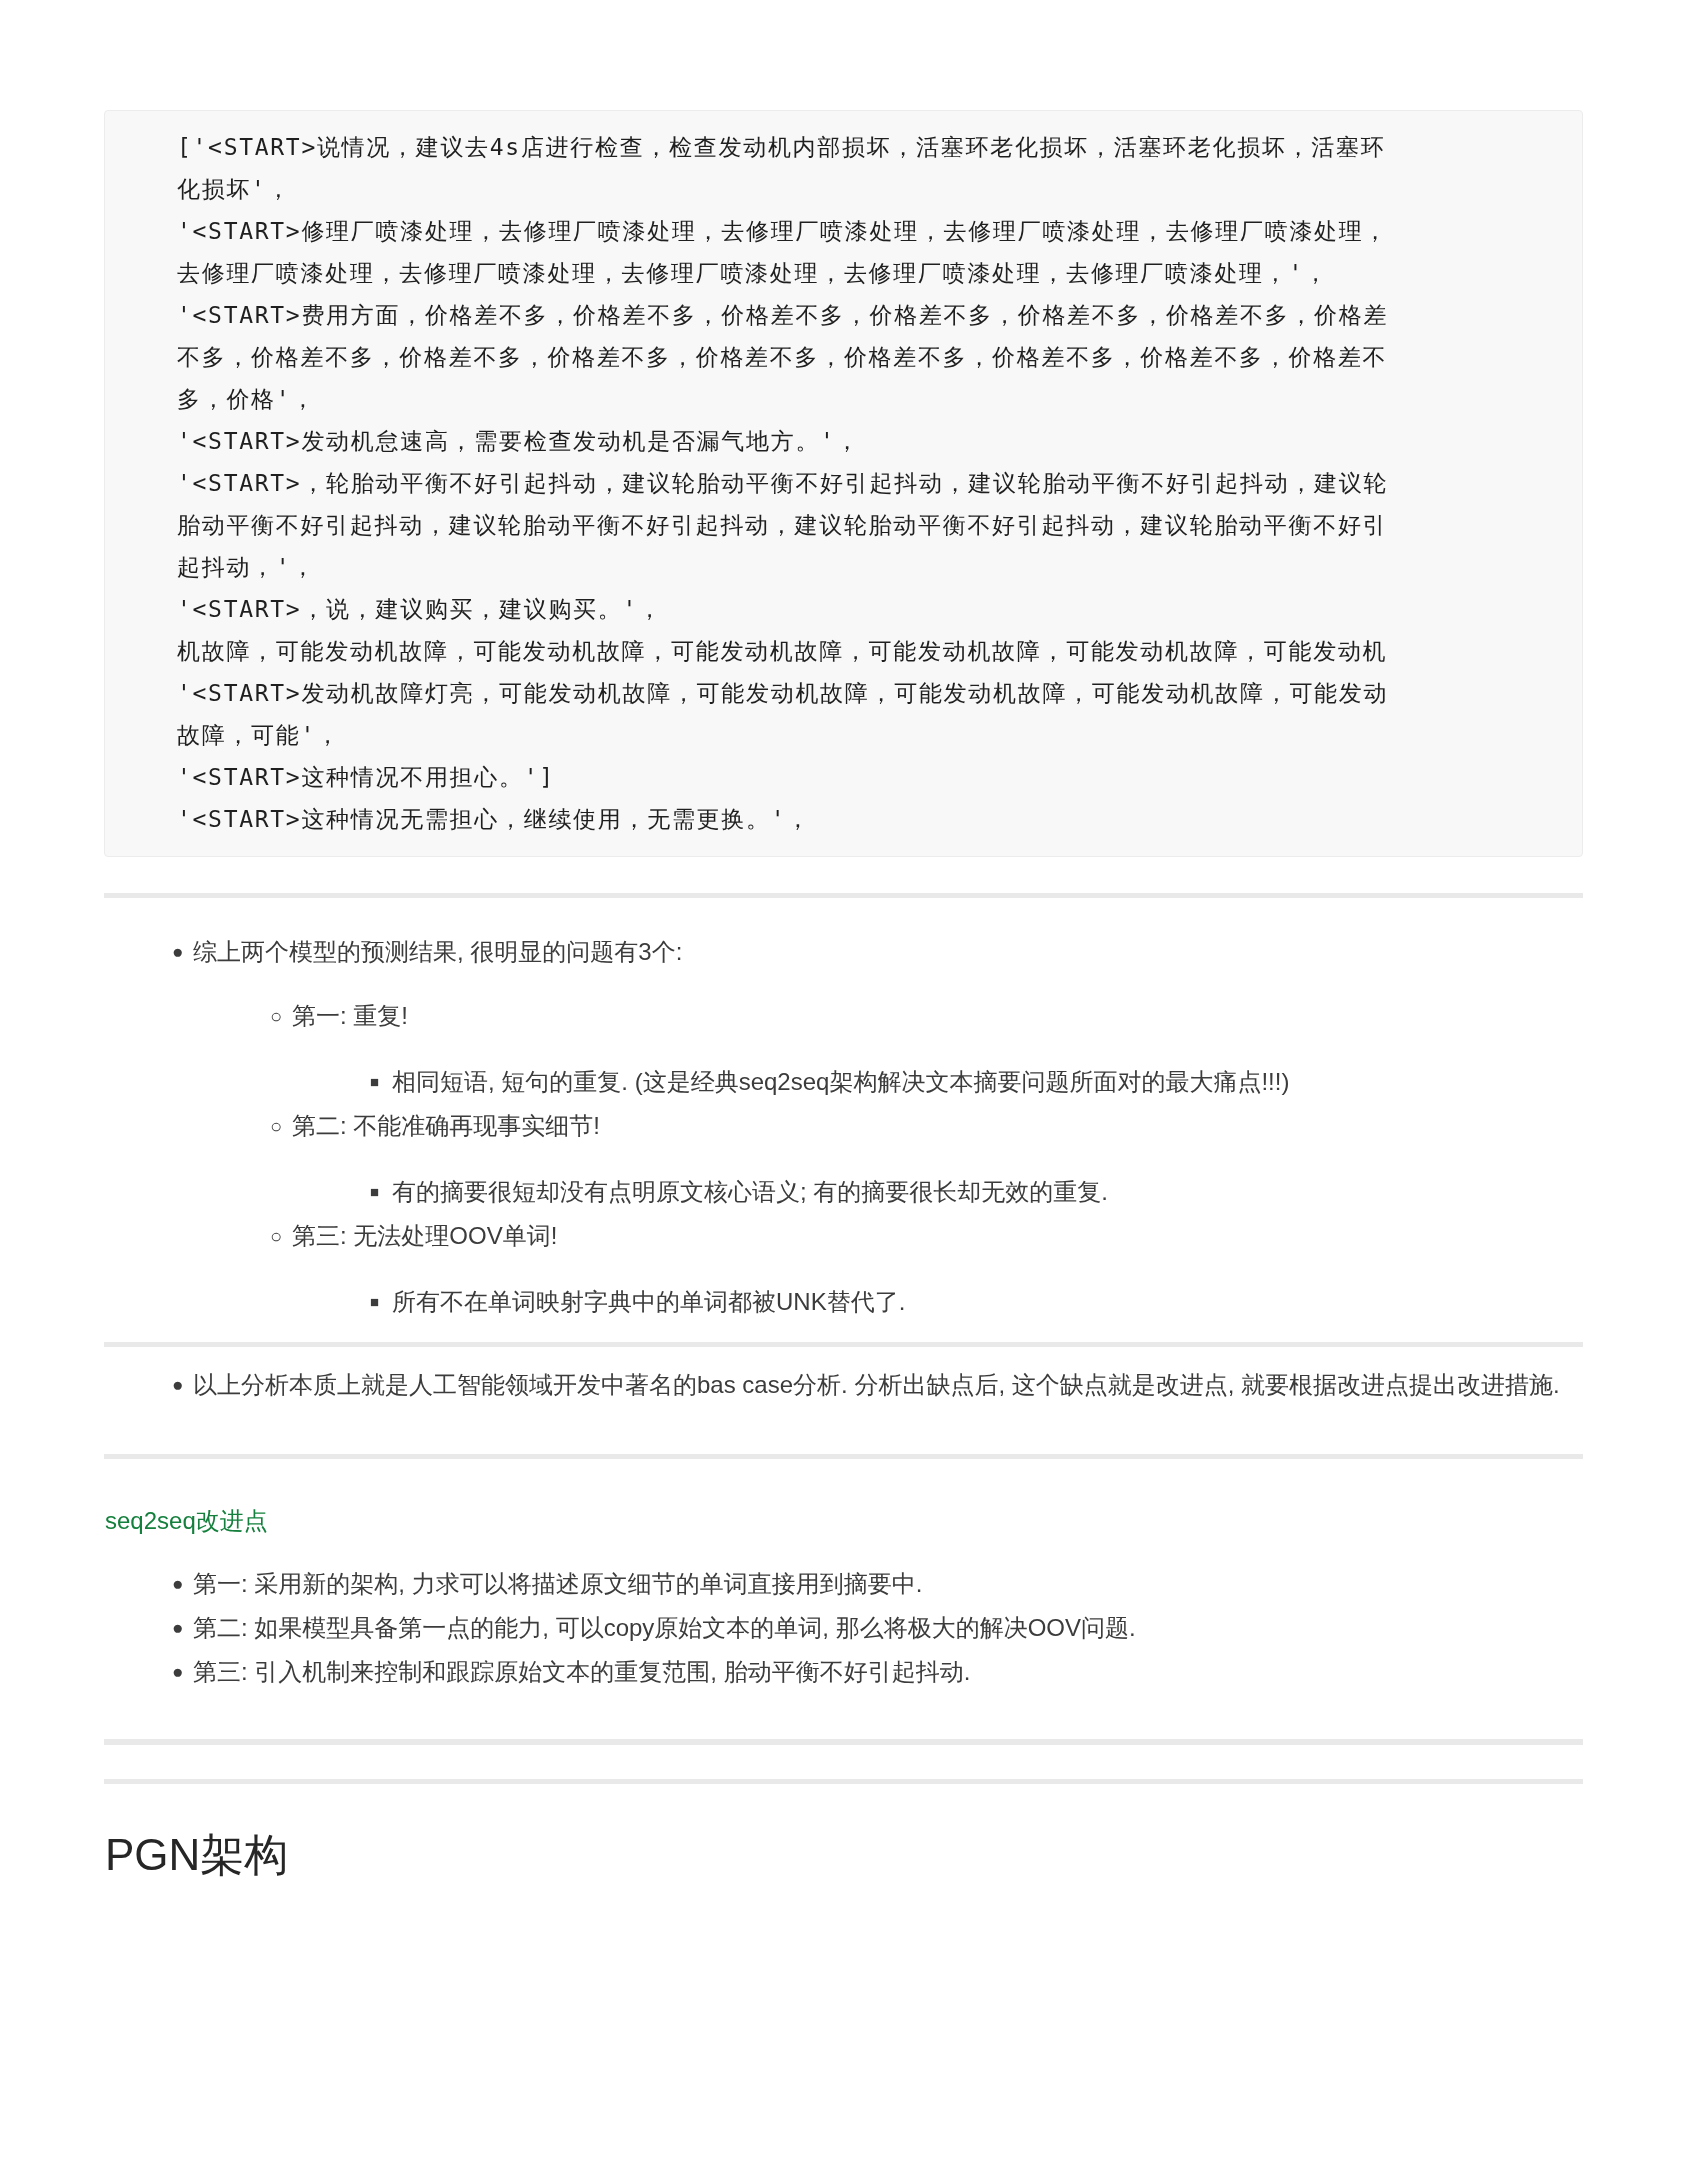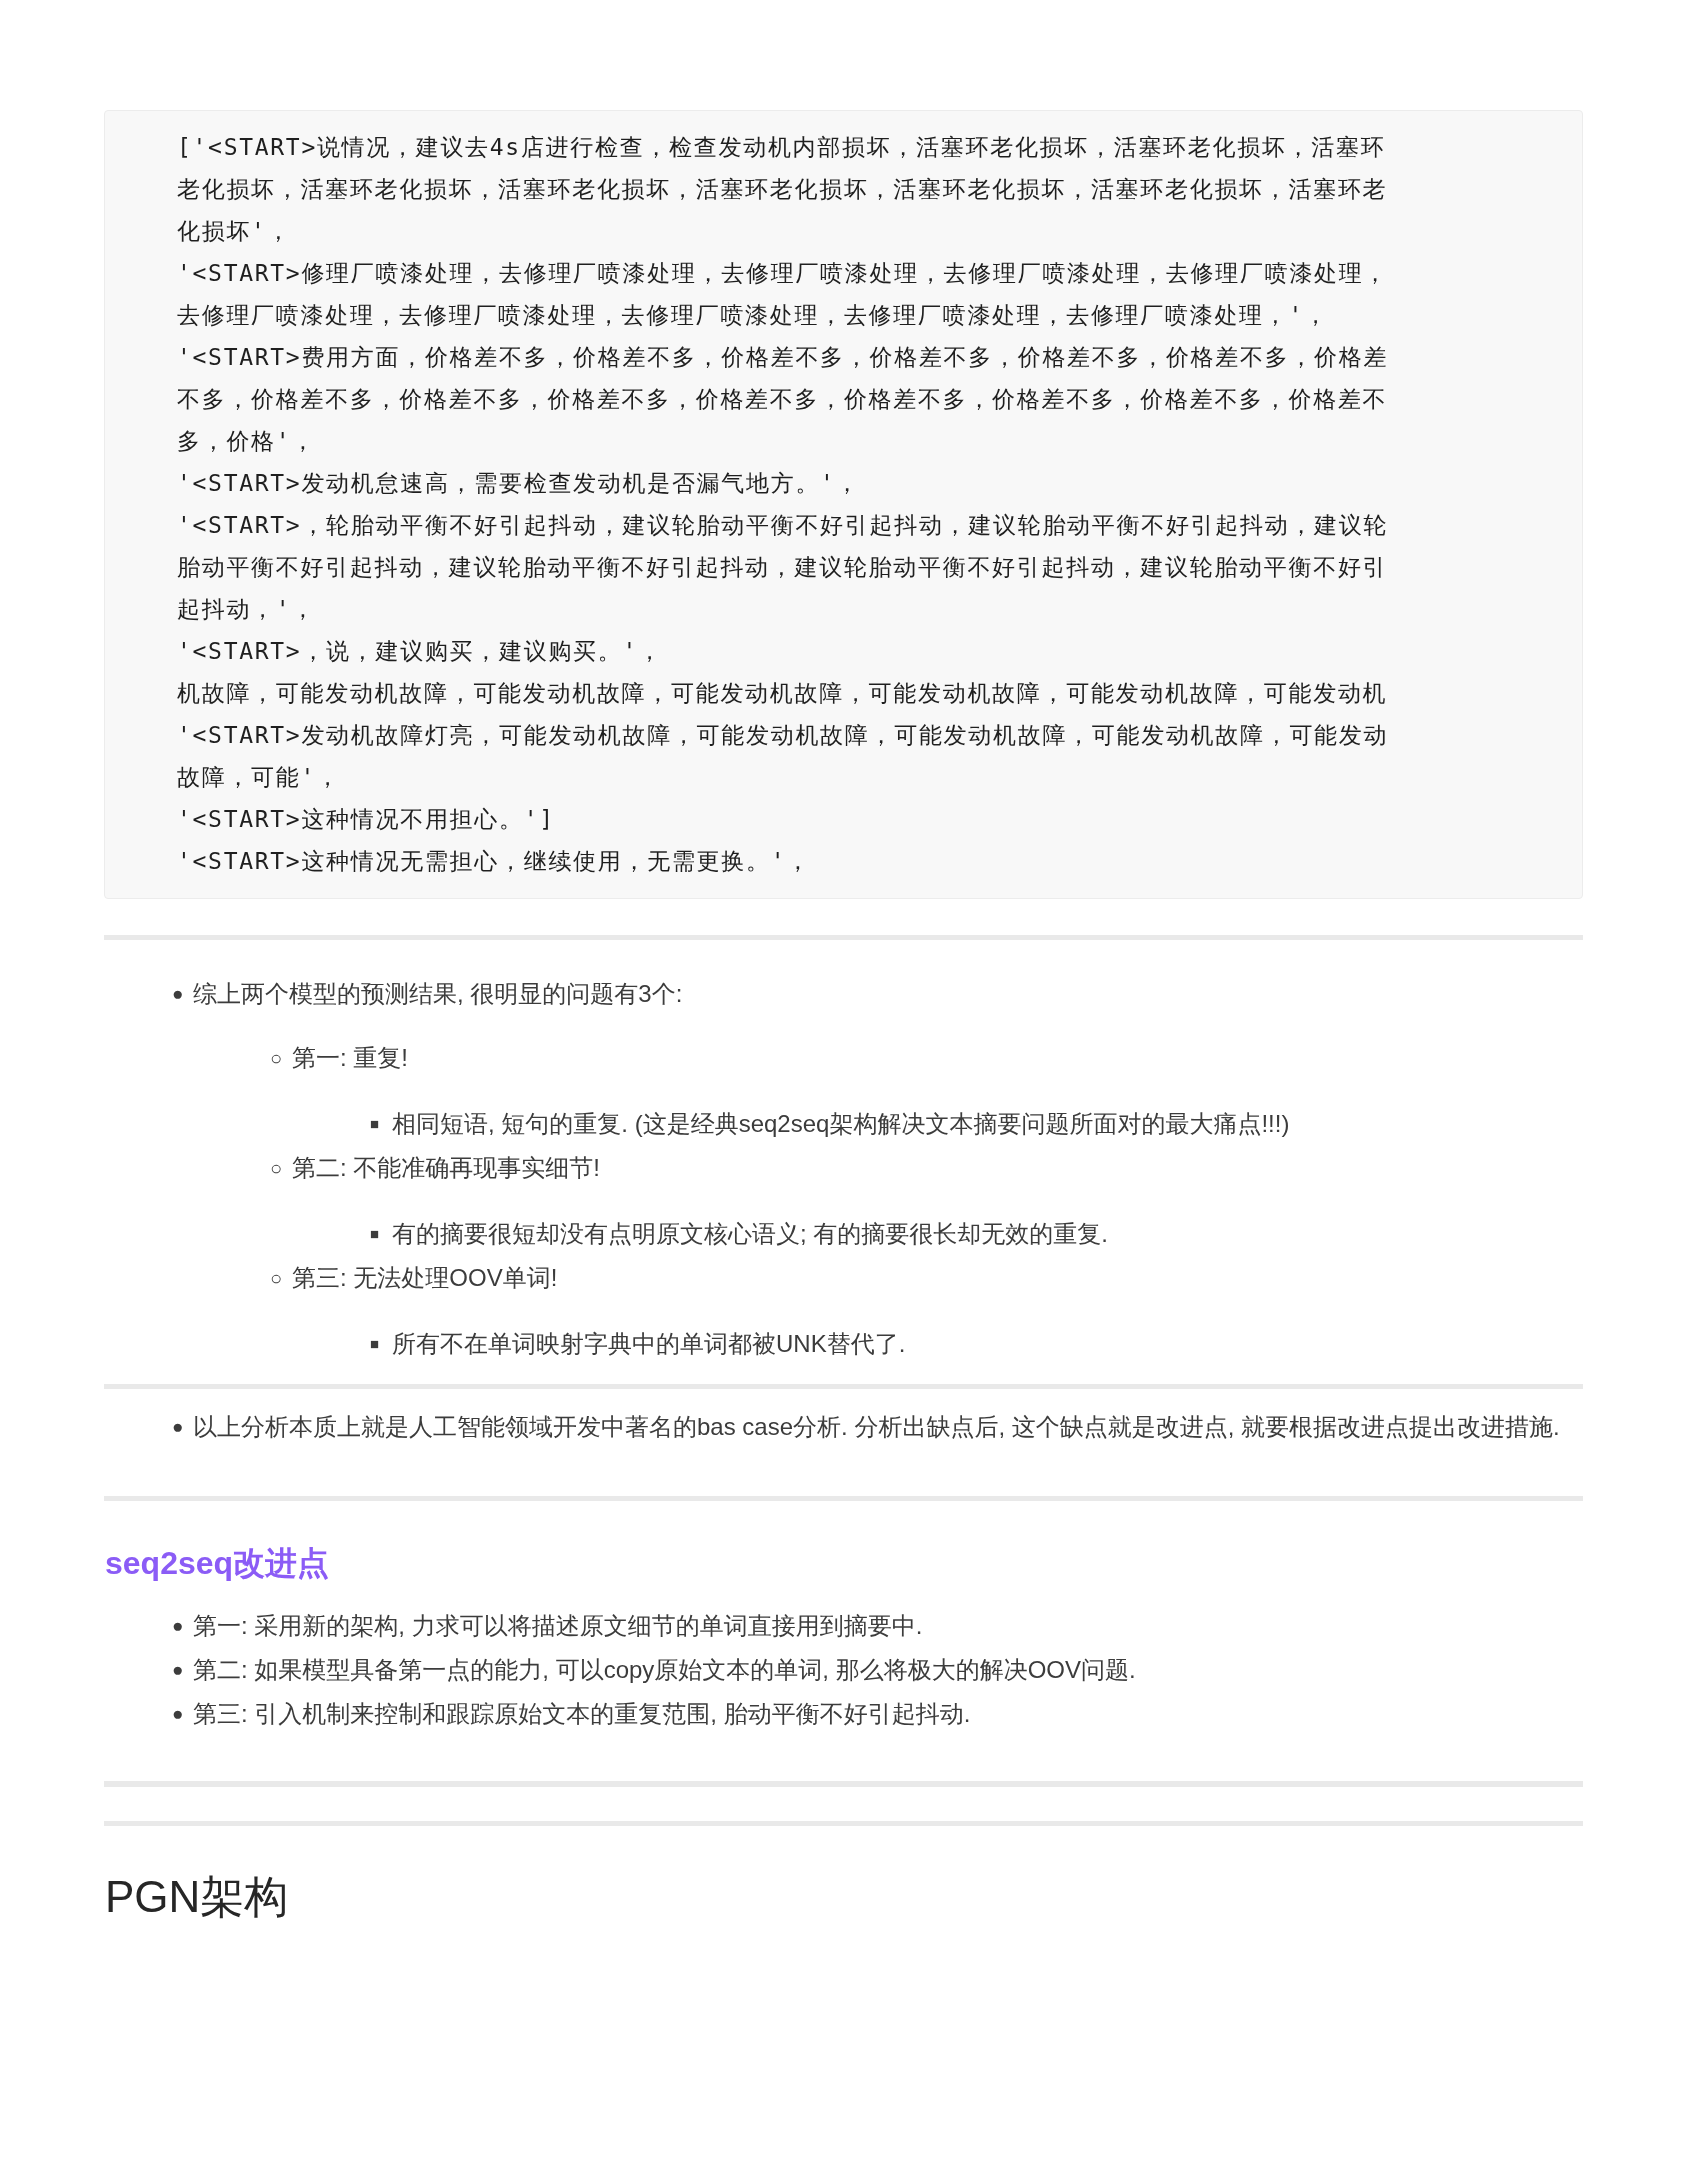--- a/index.html
+++ b/index.html
@@ -67,41 +67,40 @@
   .li.lvl3 { padding-left: 287px; }
   .li.lvl3 > .marker { left: 265px; font-size: 15px; }
   .li.gap-sub { margin-top: 20px; }   
   .li.gap-deep { margin-top: 22px; }  
 
   .badcase-list { margin-top: 15.4px; }
 
   
   .h2 {
     margin: 40px 105px 0 105px;
-    font-size: 32px;
+    font-size: 24px;
     line-height: 44px;
-    font-weight: 700;
-    color: #8b5cf6;
+    font-weight: 400;
+    color: #15803d;
   }
   .h1 {
     margin: 40px 105px 0 105px;
     font-size: 44px;
     line-height: 61px;
     font-weight: 400;
     color: #262626;
   }
 
   .improvements-list { margin-top: 19px; }
 </style>
 </head>
 <body>
 
 <div class="codeblock">
   <div class="code-line">['&lt;START&gt;说情况，建议去4s店进行检查，检查发动机内部损坏，活塞环老化损坏，活塞环老化损坏，活塞环</div>
-  <div class="code-line">老化损坏，活塞环老化损坏，活塞环老化损坏，活塞环老化损坏，活塞环老化损坏，活塞环老化损坏，活塞环老</div>
   <div class="code-line">化损坏'，</div>
   <div class="code-line">'&lt;START&gt;修理厂喷漆处理，去修理厂喷漆处理，去修理厂喷漆处理，去修理厂喷漆处理，去修理厂喷漆处理，</div>
   <div class="code-line">去修理厂喷漆处理，去修理厂喷漆处理，去修理厂喷漆处理，去修理厂喷漆处理，去修理厂喷漆处理，'，</div>
   <div class="code-line">'&lt;START&gt;费用方面，价格差不多，价格差不多，价格差不多，价格差不多，价格差不多，价格差不多，价格差</div>
   <div class="code-line">不多，价格差不多，价格差不多，价格差不多，价格差不多，价格差不多，价格差不多，价格差不多，价格差不</div>
   <div class="code-line">多，价格'，</div>
   <div class="code-line">'&lt;START&gt;发动机怠速高，需要检查发动机是否漏气地方。'，</div>
   <div class="code-line">'&lt;START&gt;，轮胎动平衡不好引起抖动，建议轮胎动平衡不好引起抖动，建议轮胎动平衡不好引起抖动，建议轮</div>
   <div class="code-line">胎动平衡不好引起抖动，建议轮胎动平衡不好引起抖动，建议轮胎动平衡不好引起抖动，建议轮胎动平衡不好引</div>
   <div class="code-line">起抖动，'，</div>

